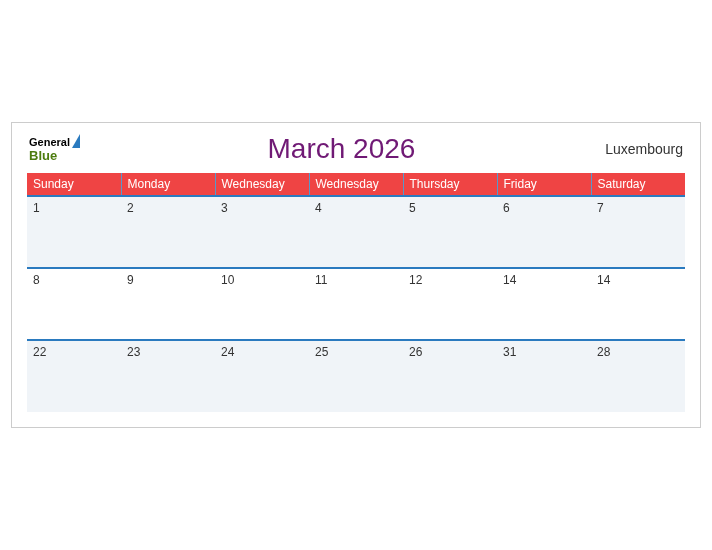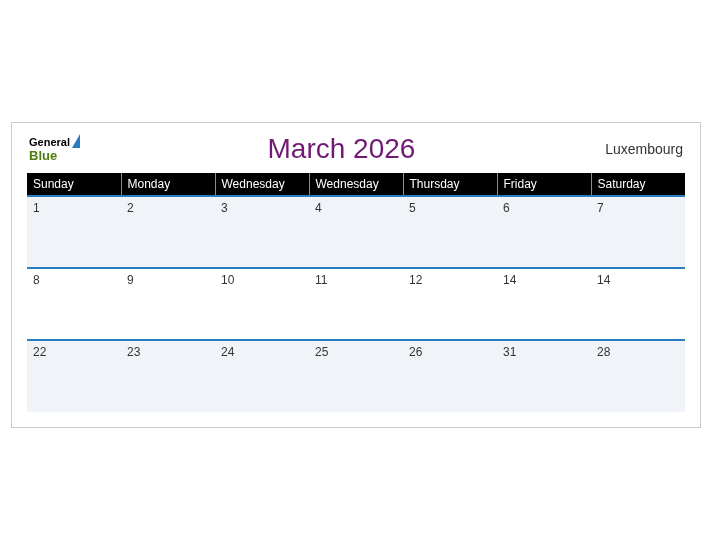--- a/index.html
+++ b/index.html
@@ -60,21 +60,21 @@
       font-size: 14px;
       color: #333;
       text-align: right;
       min-width: 80px;
     }
     .calendar-table {
       width: 100%;
       border-collapse: collapse;
     }
     .calendar-table thead tr {
-      background-color: #000000;
+      background-color: #ef4444;
     }
     .calendar-table thead th {
       color: #fff;
       font-size: 12px;
       font-weight: normal;
       text-align: left;
       padding: 4px 6px;
       border-right: 1px solid #5599cc;
     }
     .calendar-table thead th:last-child {

